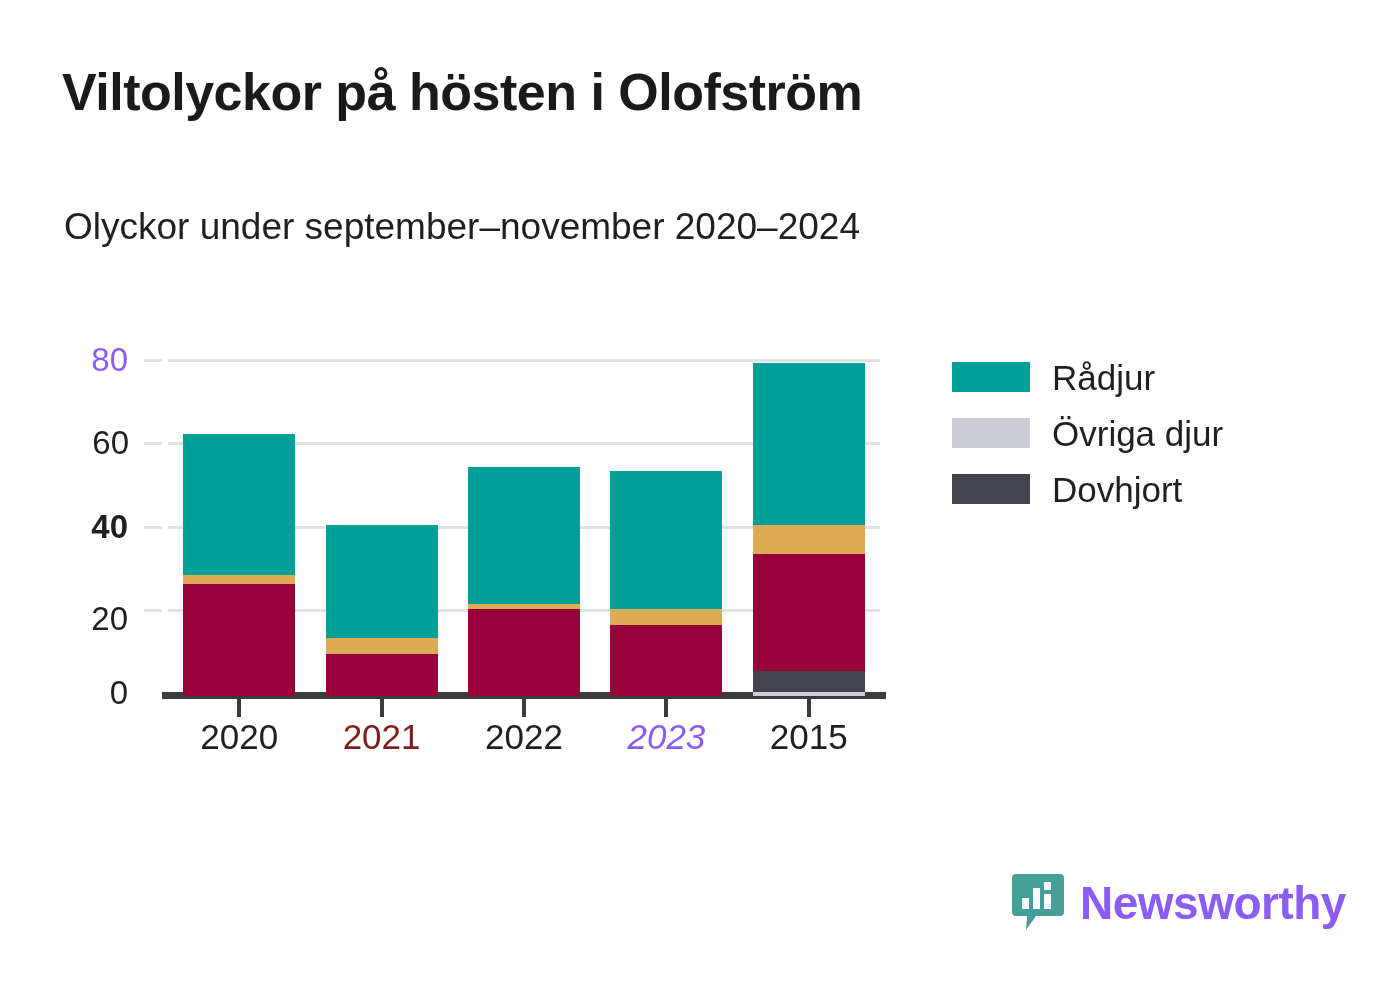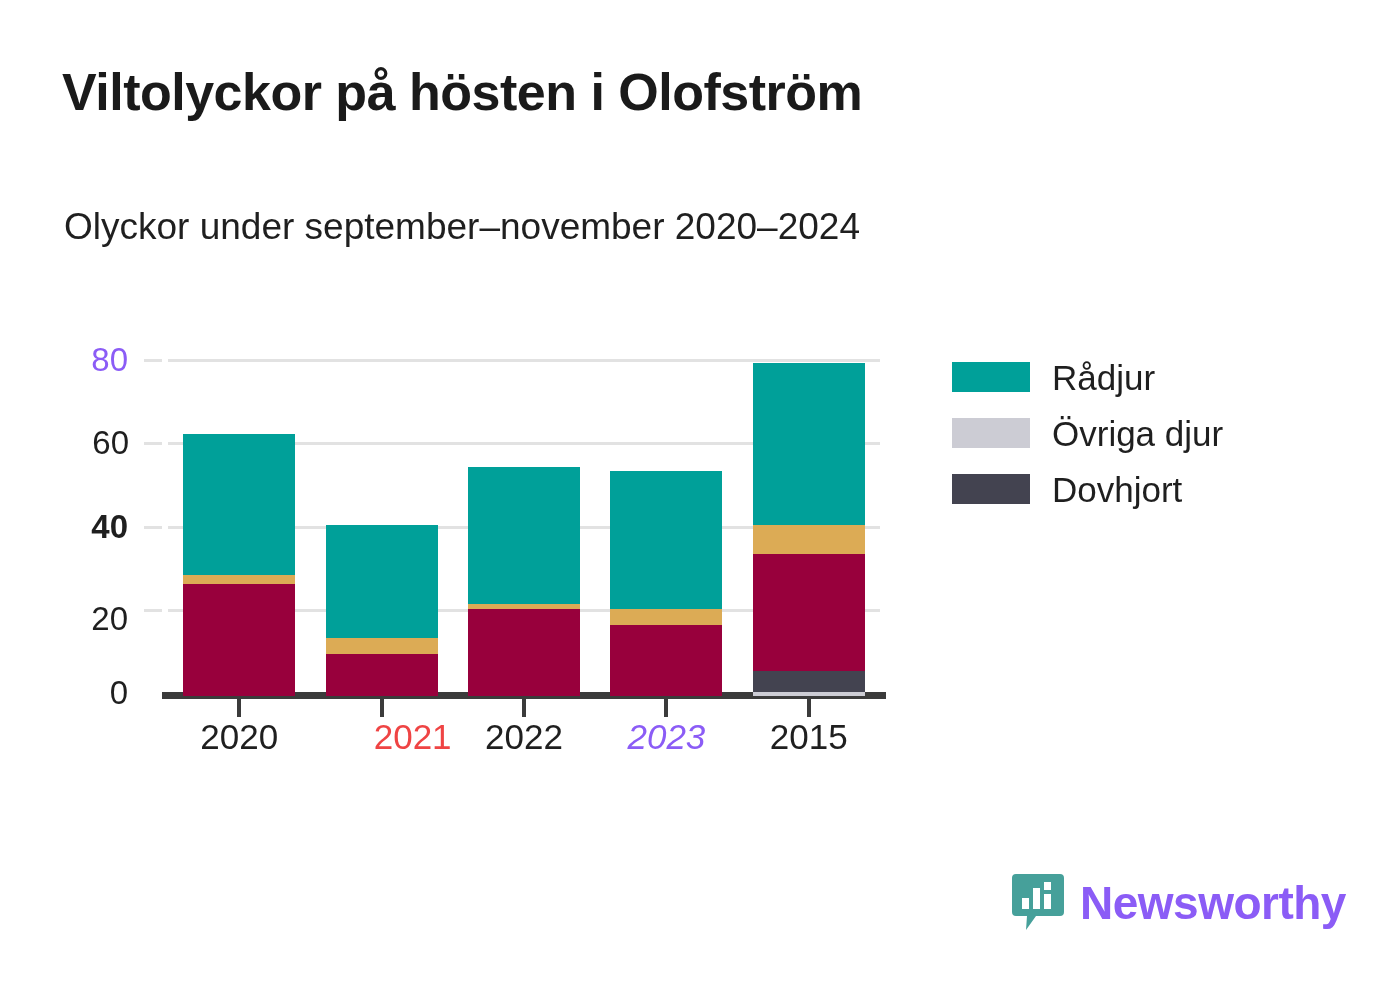--- a/index.html
+++ b/index.html
@@ -202,21 +202,21 @@
         <div class="bar-seg" title="Vildsvin 2024: 28" style="height: 116.55px; bottom: 24.975px; background: rgb(152, 0, 60);"></div>
         <div class="bar-seg" title="Älg 2024: 7" style="height: 29.1375px; bottom: 141.525px; background: rgb(220, 171, 85);"></div>
         <div class="bar-seg" title="Rådjur 2024: 39" style="height: 162.337px; bottom: 170.662px; background: rgb(0, 160, 153);"></div>
       </div>
     </div>
 
   <div id="xaxis">
       <div class="xtick-mark" style="left: 237.2px; background: rgb(59, 59, 59);"></div>
       <div class="xtick-label" style="left: 169.2px; color: rgb(31, 31, 31);">2020</div>
       <div class="xtick-mark" style="left: 379.6px; background: rgb(59, 59, 59);"></div>
-      <div class="xtick-label" style="left: 311.6px; color: #ef4444; text-align: right;">2021</div>
+      <div class="xtick-label" style="left: 311.6px; color: #7f1d1d;">2021</div>
       <div class="xtick-mark" style="left: 522px; background: rgb(59, 59, 59);"></div>
       <div class="xtick-label" style="left: 454px; color: rgb(31, 31, 31);">2022</div>
       <div class="xtick-mark" style="left: 664.4px; background: rgb(59, 59, 59);"></div>
       <div class="xtick-label" style="left: 596.4px; color: #8b5cf6; font-style: italic;">2023</div>
       <div class="xtick-mark" style="left: 806.8px; background: rgb(59, 59, 59);"></div>
       <div class="xtick-label" style="left: 738.8px; color: rgb(31, 31, 31);">2015</div>
     </div>
 </div>
 
 <div id="legend">

